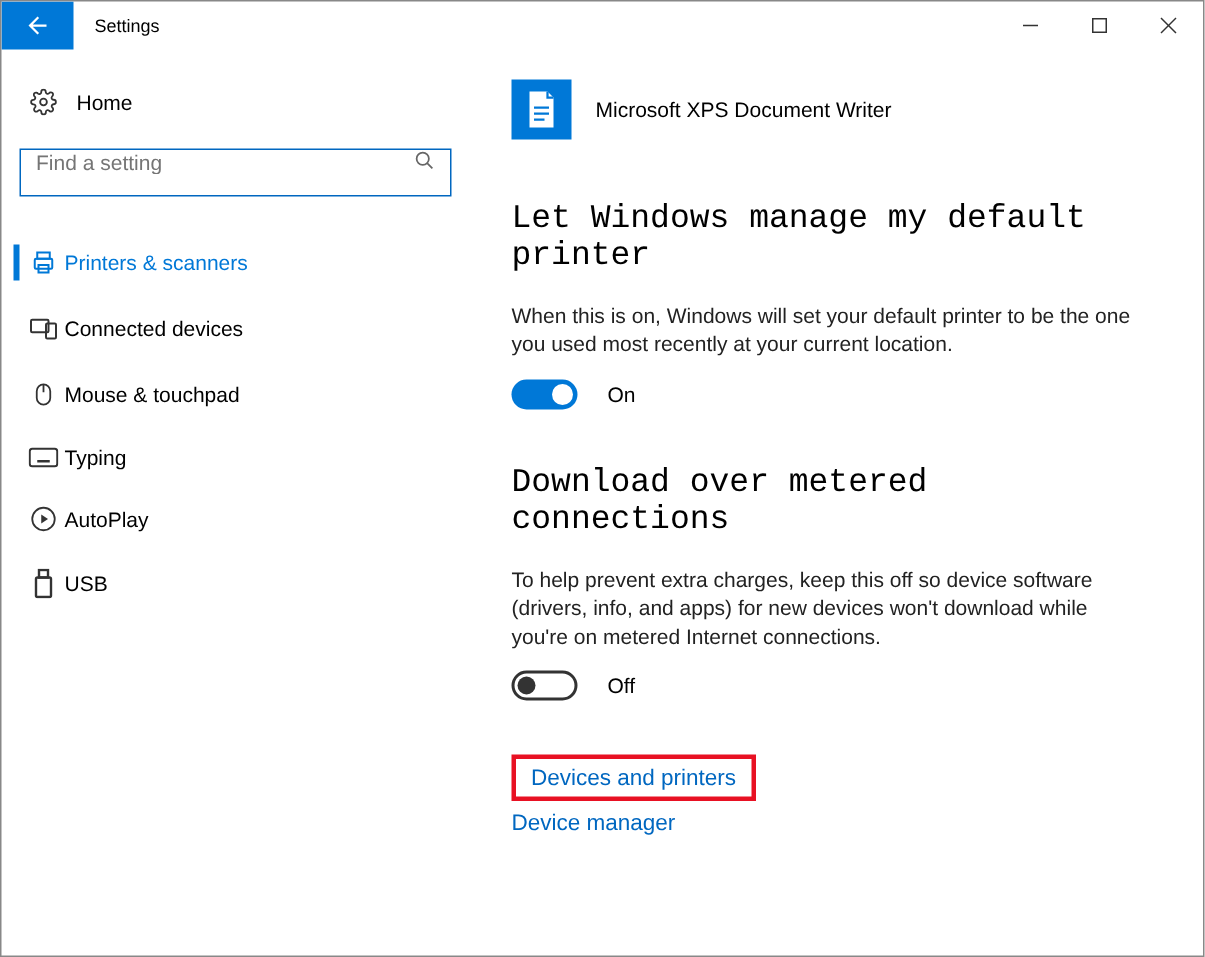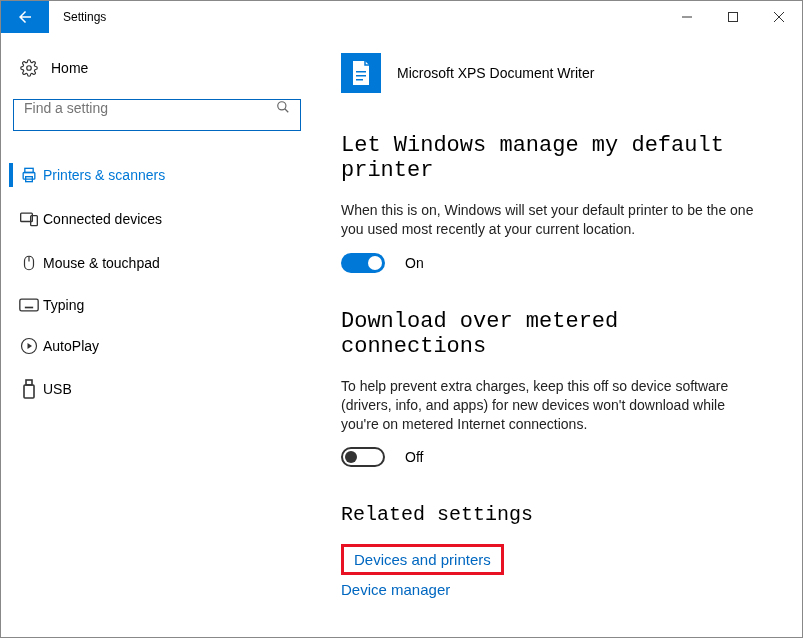--- a/index.html
+++ b/index.html
@@ -180,21 +180,20 @@
       <span>On</span>
     </div>
 
     <div class="section-title">Download over metered connections</div>
     <div class="section-desc">To help prevent extra charges, keep this off so device software (drivers, info, and apps) for new devices won't download while you're on metered Internet connections.</div>
     <div class="toggle-row">
       <div class="toggle off"></div>
       <span>Off</span>
     </div>
 
-    <div class="section-title" style="font-size:20px;">Related settings</div>
     <div class="highlight-box">
       <span class="link">Devices and printers</span>
     </div>
     <div>
       <span class="link">Device manager</span>
     </div>
   </div>
 </div>
 
 </body></html>

